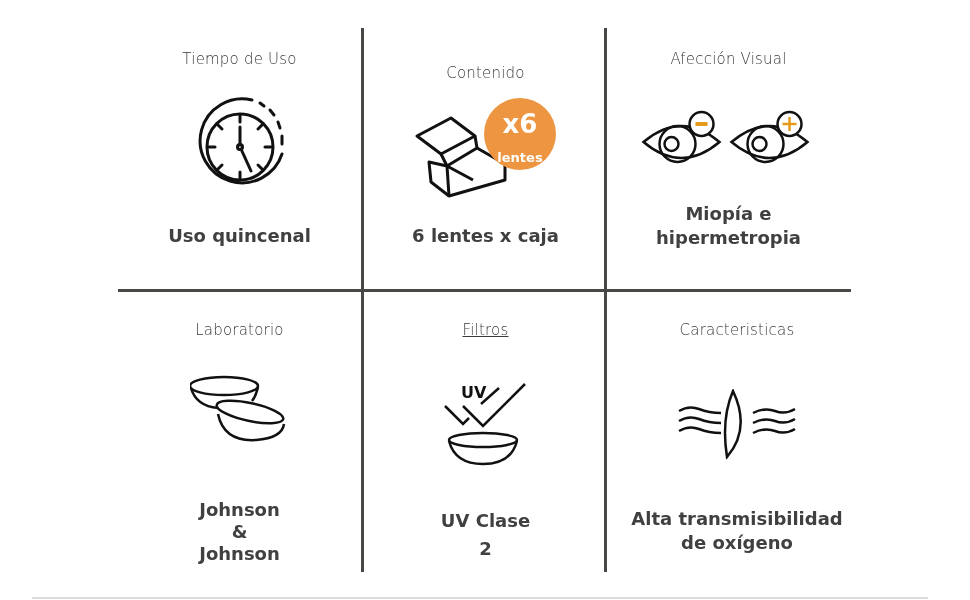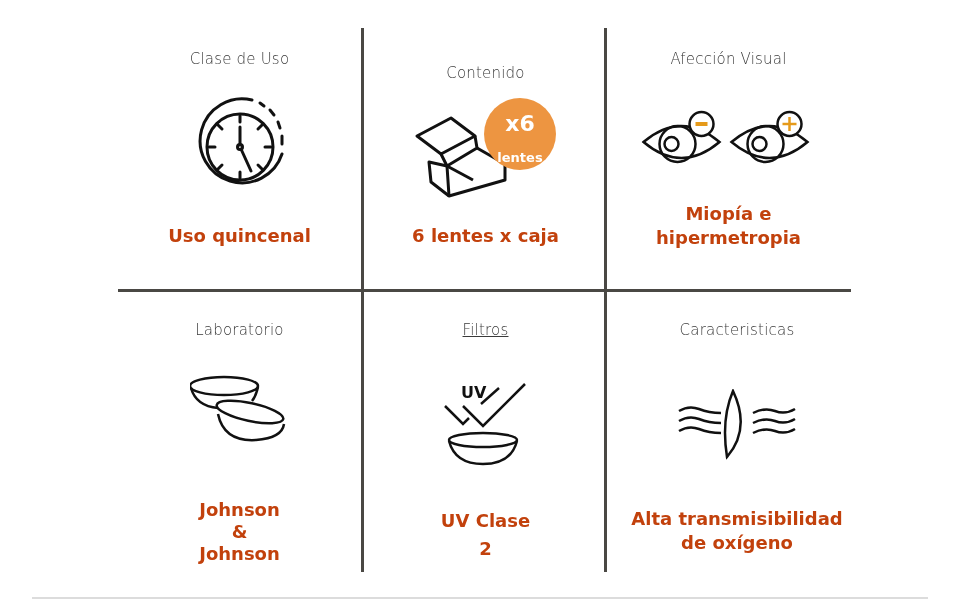--- a/index.html
+++ b/index.html
@@ -2,36 +2,36 @@
 <html><head>
 <meta charset="utf-8">
 <style>
   html, body { margin:0; padding:0; background:#ffffff; }
   body { width:970px; height:600px; position:relative; overflow:hidden; font-family:"DejaVu Sans", sans-serif; }
   .vline { position:absolute; width:3px; background:#4a4844; top:28px; height:544px; }
   .hline { position:absolute; height:3px; background:#4a4844; top:289px; left:118px; width:733px; }
   .bottom-rule { position:absolute; left:32px; width:896px; top:597px; height:2px; background:#dcdcdc; }
   .cell { position:absolute; width:243px; text-align:center; }
   .cell .label { font-family:"DejaVu Sans", sans-serif; font-size:15px; color:#3a3a3a; font-weight:300; letter-spacing:0.2px; position:absolute; left:0; right:0; }
-  .cell .value { font-family:"DejaVu Sans", sans-serif; font-weight:bold; font-size:18px; color:#c2410c; line-height:22px; position:absolute; left:0; right:0; }
+  .cell .value { font-family:"DejaVu Sans", sans-serif; font-weight:bold; font-size:18px; color:#404040; line-height:22px; position:absolute; left:0; right:0; }
   .cell .icon { position:absolute; left:50%; transform:translateX(-50%); }
   .badge { position:absolute; width:72px; height:72px; border-radius:50%; background:#ed9541; color:#fff; text-align:center; font-weight:bold; font-family:"DejaVu Sans", sans-serif; }
-  .badge .big { display:block; font-size:22px; line-height:22px; margin-top:15px; }
+  .badge .big { display:block; font-size:26px; line-height:22px; margin-top:15px; }
   .badge .small { display:block; font-size:13px; line-height:14px;margin-top:16px; }
 </style>
 </head>
 <body>
 
 <div class="vline" style="left:361px;"></div>
 <div class="vline" style="left:604px;"></div>
 <div class="hline"></div>
 <div class="bottom-rule"></div>
 
 <div class="cell" style="left:118px; top:0; height:290px;">
-  <div class="label" style="top:50px;">Clase de Uso</div>
+  <div class="label" style="top:50px;">Tiempo de Uso</div>
   <div class="icon" style="top:92px;">
     <svg width="100" height="100" viewBox="0 0 100 100" fill="none" stroke="#111" stroke-width="3" stroke-linecap="round">
       <path d="M62 8 A42 42 0 1 0 92 62"></path>
       <path d="M70 11 L74 14"></path>
         <path d="M80 18 L84 23"></path>
         <path d="M88 30 L90 36"></path>
         <path d="M92 44 L92 52"></path>
       <circle cx="50" cy="55" r="33"></circle>
       <line x1="50" y1="24" x2="50" y2="30"></line>
         <line x1="50" y1="80" x2="50" y2="86"></line>

